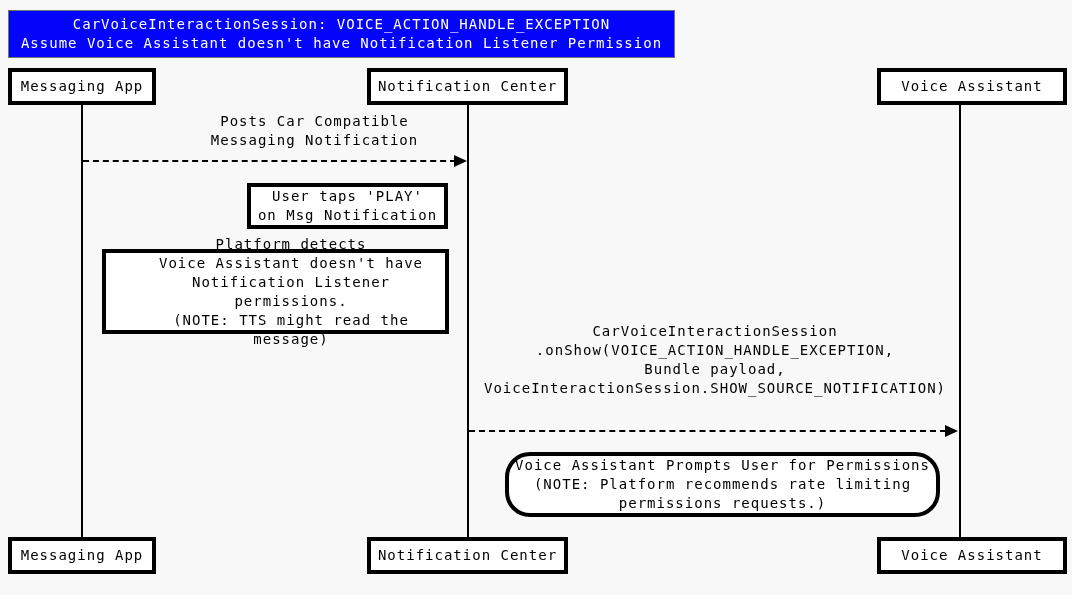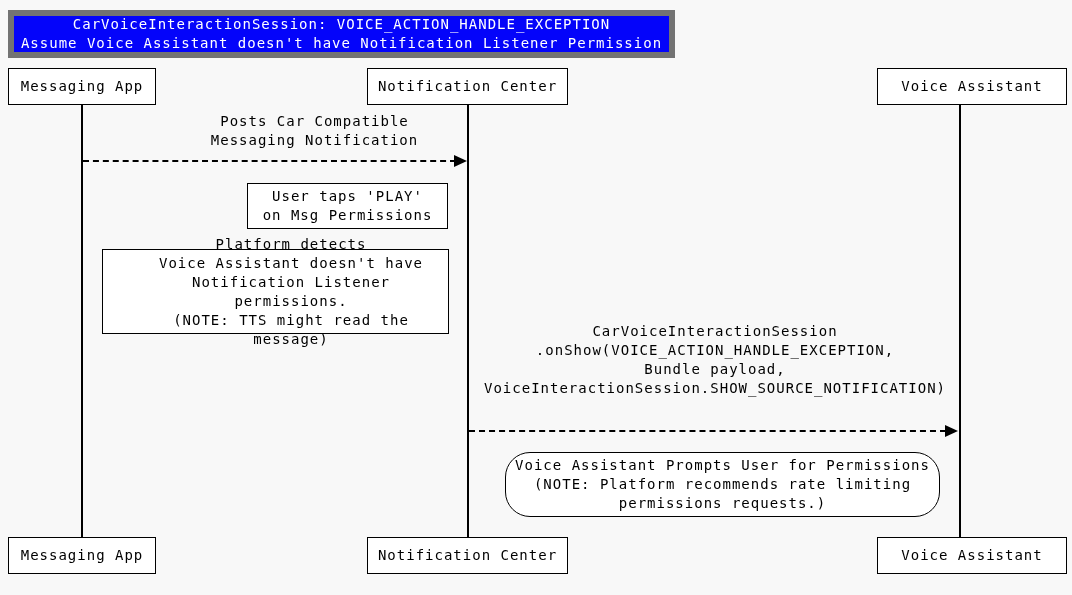--- a/index.html
+++ b/index.html
@@ -14,32 +14,32 @@
     background: #f8f8f8;
     font-family: "DejaVu Sans Mono", "Liberation Mono", monospace;
     font-size: 14px;
     letter-spacing: 1px;
     color: #000000;
     overflow: hidden;
   }
   .abs { position: absolute; box-sizing: border-box; }
   .box {
     background: #ffffff;
-    border: 1px solid #000000;
+    border: 4px solid #000000;
     display: flex;
     align-items: center;
     justify-content: center;
     text-align: center;
     white-space: pre-line;
     line-height: 19px;
   }
   #title-box {
     left: 8px; top: 10px; width: 667px; height: 48px;
     background: #0404fa;
-    border: 6px solid #737373;
+    border: 1px solid #737373;
     color: #ffffff;
     display: flex;
     align-items: center;
     justify-content: center;
     text-align: center;
     white-space: pre-line;
     line-height: 19px;
   }
   .actor-top    { top: 68px;  height: 37px; }
   .actor-bottom { top: 537px; height: 37px; }
@@ -90,21 +90,21 @@
   <div id="lifeline-ma" class="abs lifeline"></div>
   <div id="lifeline-nc" class="abs lifeline"></div>
   <div id="lifeline-va" class="abs lifeline"></div>
 
   <div id="msg1-label" class="abs msg-label">Posts Car Compatible
 Messaging Notification</div>
   <div id="msg1-line" class="abs msg-line"></div>
   <div id="msg1-arrowhead" class="abs arrowhead"></div>
 
   <div id="note1" class="abs box">User taps 'PLAY'
-on Msg Permissions</div>
+on Msg Notification</div>
 
   <div id="note2" class="abs box">Platform detects
 Voice Assistant doesn't have
 Notification Listener permissions.
 (NOTE: TTS might read the message)</div>
 
   <div id="msg2-label" class="abs msg-label">CarVoiceInteractionSession
 .onShow(VOICE_ACTION_HANDLE_EXCEPTION,
 Bundle payload,
 VoiceInteractionSession.SHOW_SOURCE_NOTIFICATION)</div>

